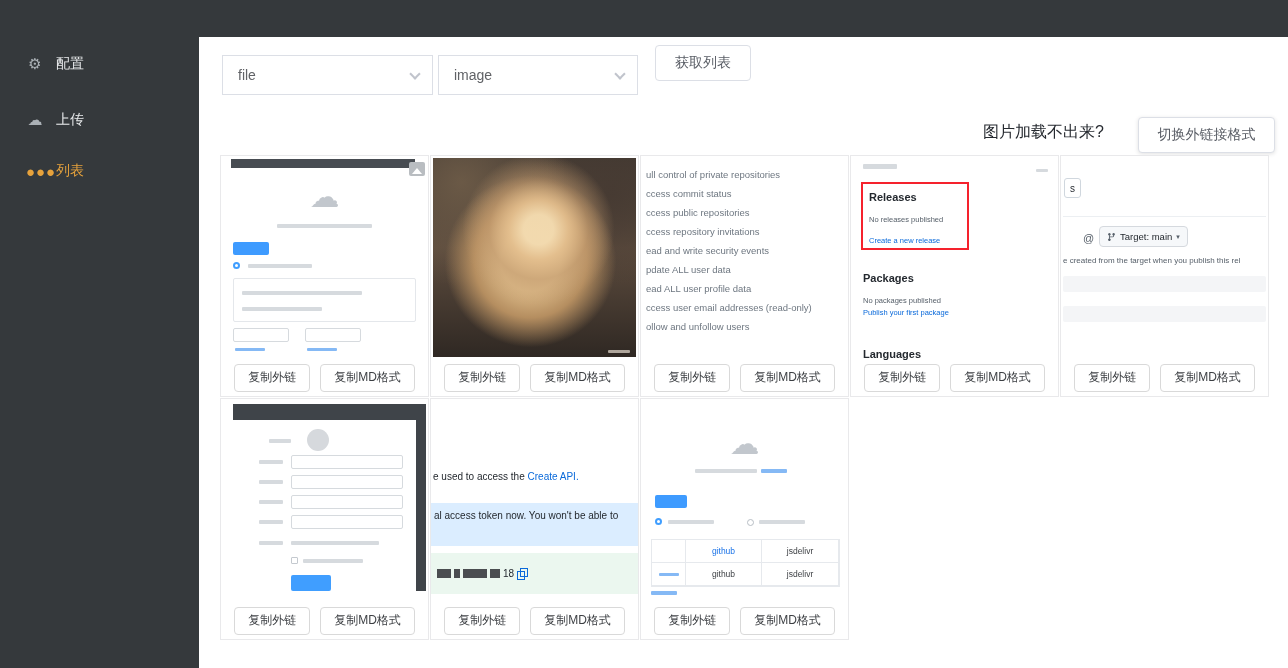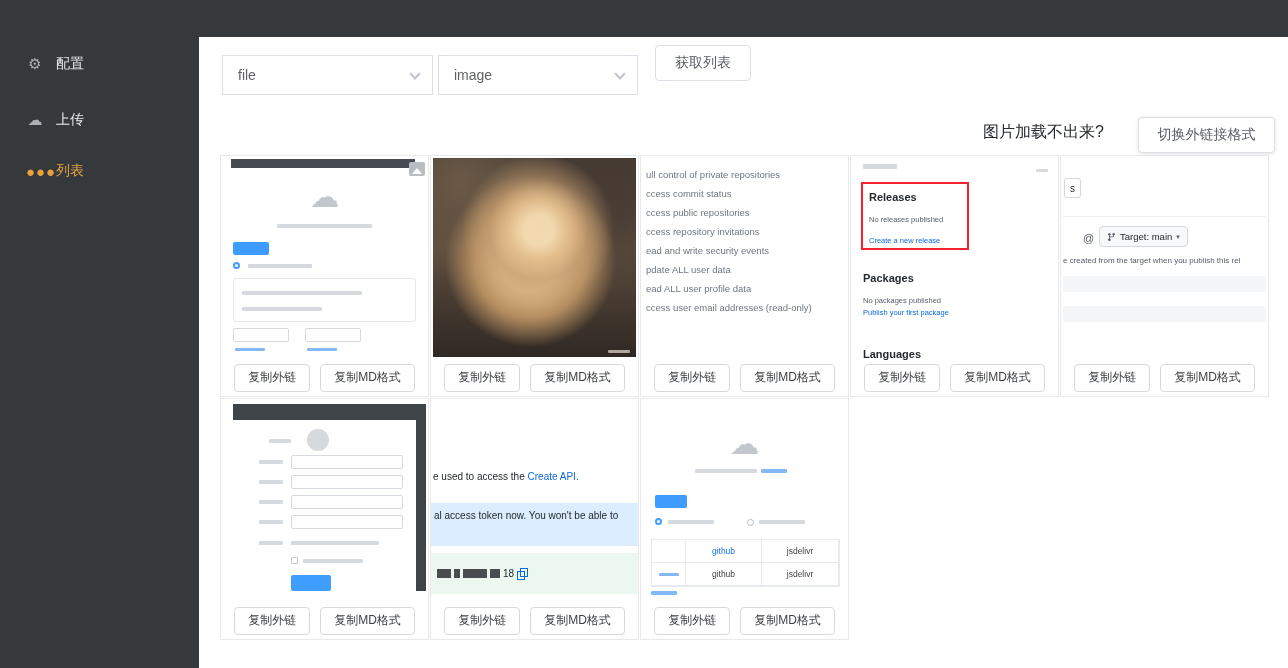--- a/index.html
+++ b/index.html
@@ -165,20 +165,21 @@
     <div class="card">
       <div class="thumb t3">
         <div class="scope-line">ull control of private repositories</div>
         <div class="scope-line">ccess commit status</div>
         <div class="scope-line">ccess public repositories</div>
         <div class="scope-line">ccess repository invitations</div>
         <div class="scope-line">ead and write security events</div>
         <div class="scope-line">pdate ALL user data</div>
         <div class="scope-line">ead ALL user profile data</div>
         <div class="scope-line">ccess user email addresses (read-only)</div>
+        <div class="scope-line">ollow and unfollow users</div>
       </div>
       <div class="acts">
         <button class="sbtn">复制外链</button>
         <button class="sbtn">复制MD格式</button>
       </div>
     </div>
 
     <div class="card">
       <div class="thumb">
         <div class="bar" style="left:12px;top:8px;width:34px;height:5px"></div>

